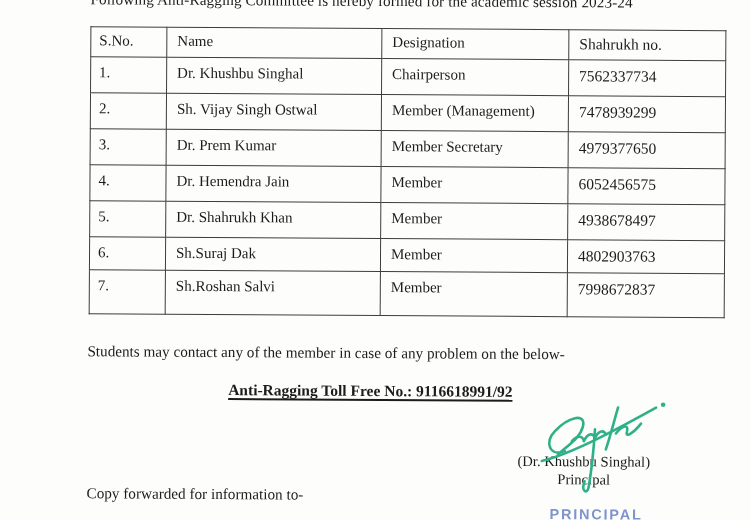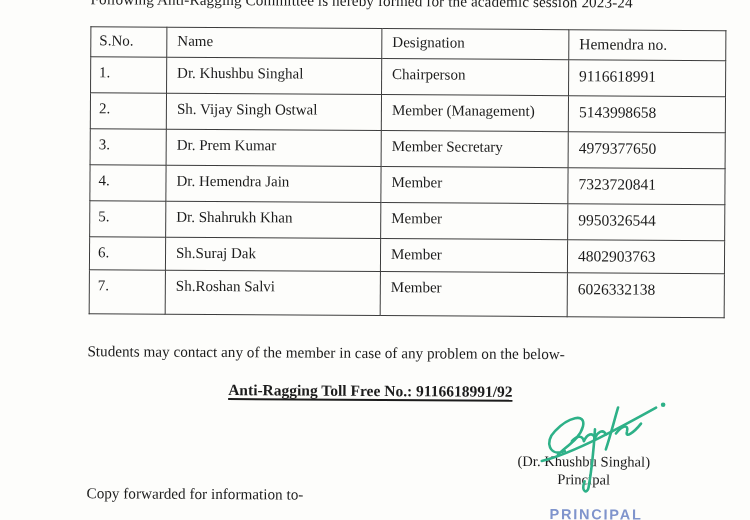--- a/index.html
+++ b/index.html
@@ -107,65 +107,65 @@
   <div class="tilt">
 
     <div class="intro-line">Following Anti-Ragging Committee is hereby formed for the academic session 2023-24</div>
 
     <table class="committee">
       <thead>
         <tr>
             <th>S.No.</th>
             <th>Name</th>
             <th>Designation</th>
-            <th>Hemendra no.</th>
+            <th>Shahrukh no.</th>
           </tr>
       </thead>
       <tbody>
           <tr>
             <td>1.</td>
             <td>Dr. Khushbu Singhal</td>
             <td>Chairperson</td>
-            <td>9116618991</td>
+            <td>7562337734</td>
           </tr>
           <tr>
             <td>2.</td>
             <td>Sh. Vijay Singh Ostwal</td>
             <td>Member (Management)</td>
-            <td>5143998658</td>
+            <td>7478939299</td>
           </tr>
           <tr>
             <td>3.</td>
             <td>Dr. Prem Kumar</td>
             <td>Member Secretary</td>
             <td>4979377650</td>
           </tr>
           <tr>
             <td>4.</td>
             <td>Dr. Hemendra Jain</td>
             <td>Member</td>
-            <td>7323720841</td>
+            <td>6052456575</td>
           </tr>
           <tr>
             <td>5.</td>
             <td>Dr. Shahrukh Khan</td>
             <td>Member</td>
-            <td>9950326544</td>
+            <td>4938678497</td>
           </tr>
           <tr>
             <td>6.</td>
             <td>Sh.Suraj Dak</td>
             <td>Member</td>
             <td>4802903763</td>
           </tr>
           <tr>
             <td>7.</td>
             <td>Sh.Roshan Salvi</td>
             <td>Member</td>
-            <td>6026332138</td>
+            <td>7998672837</td>
           </tr>
         </tbody>
     </table>
 
     <div class="students-note">Students may contact any of the member in case of any problem on the below-</div>
 
     <div class="tollfree-line">Anti-Ragging Toll Free No.: 9116618991/92</div>
 
     <svg class="signature-svg" viewBox="0 0 138 104">
       <g fill="none" stroke="#2eb188" stroke-width="2.6" stroke-linecap="round" stroke-linejoin="round">

